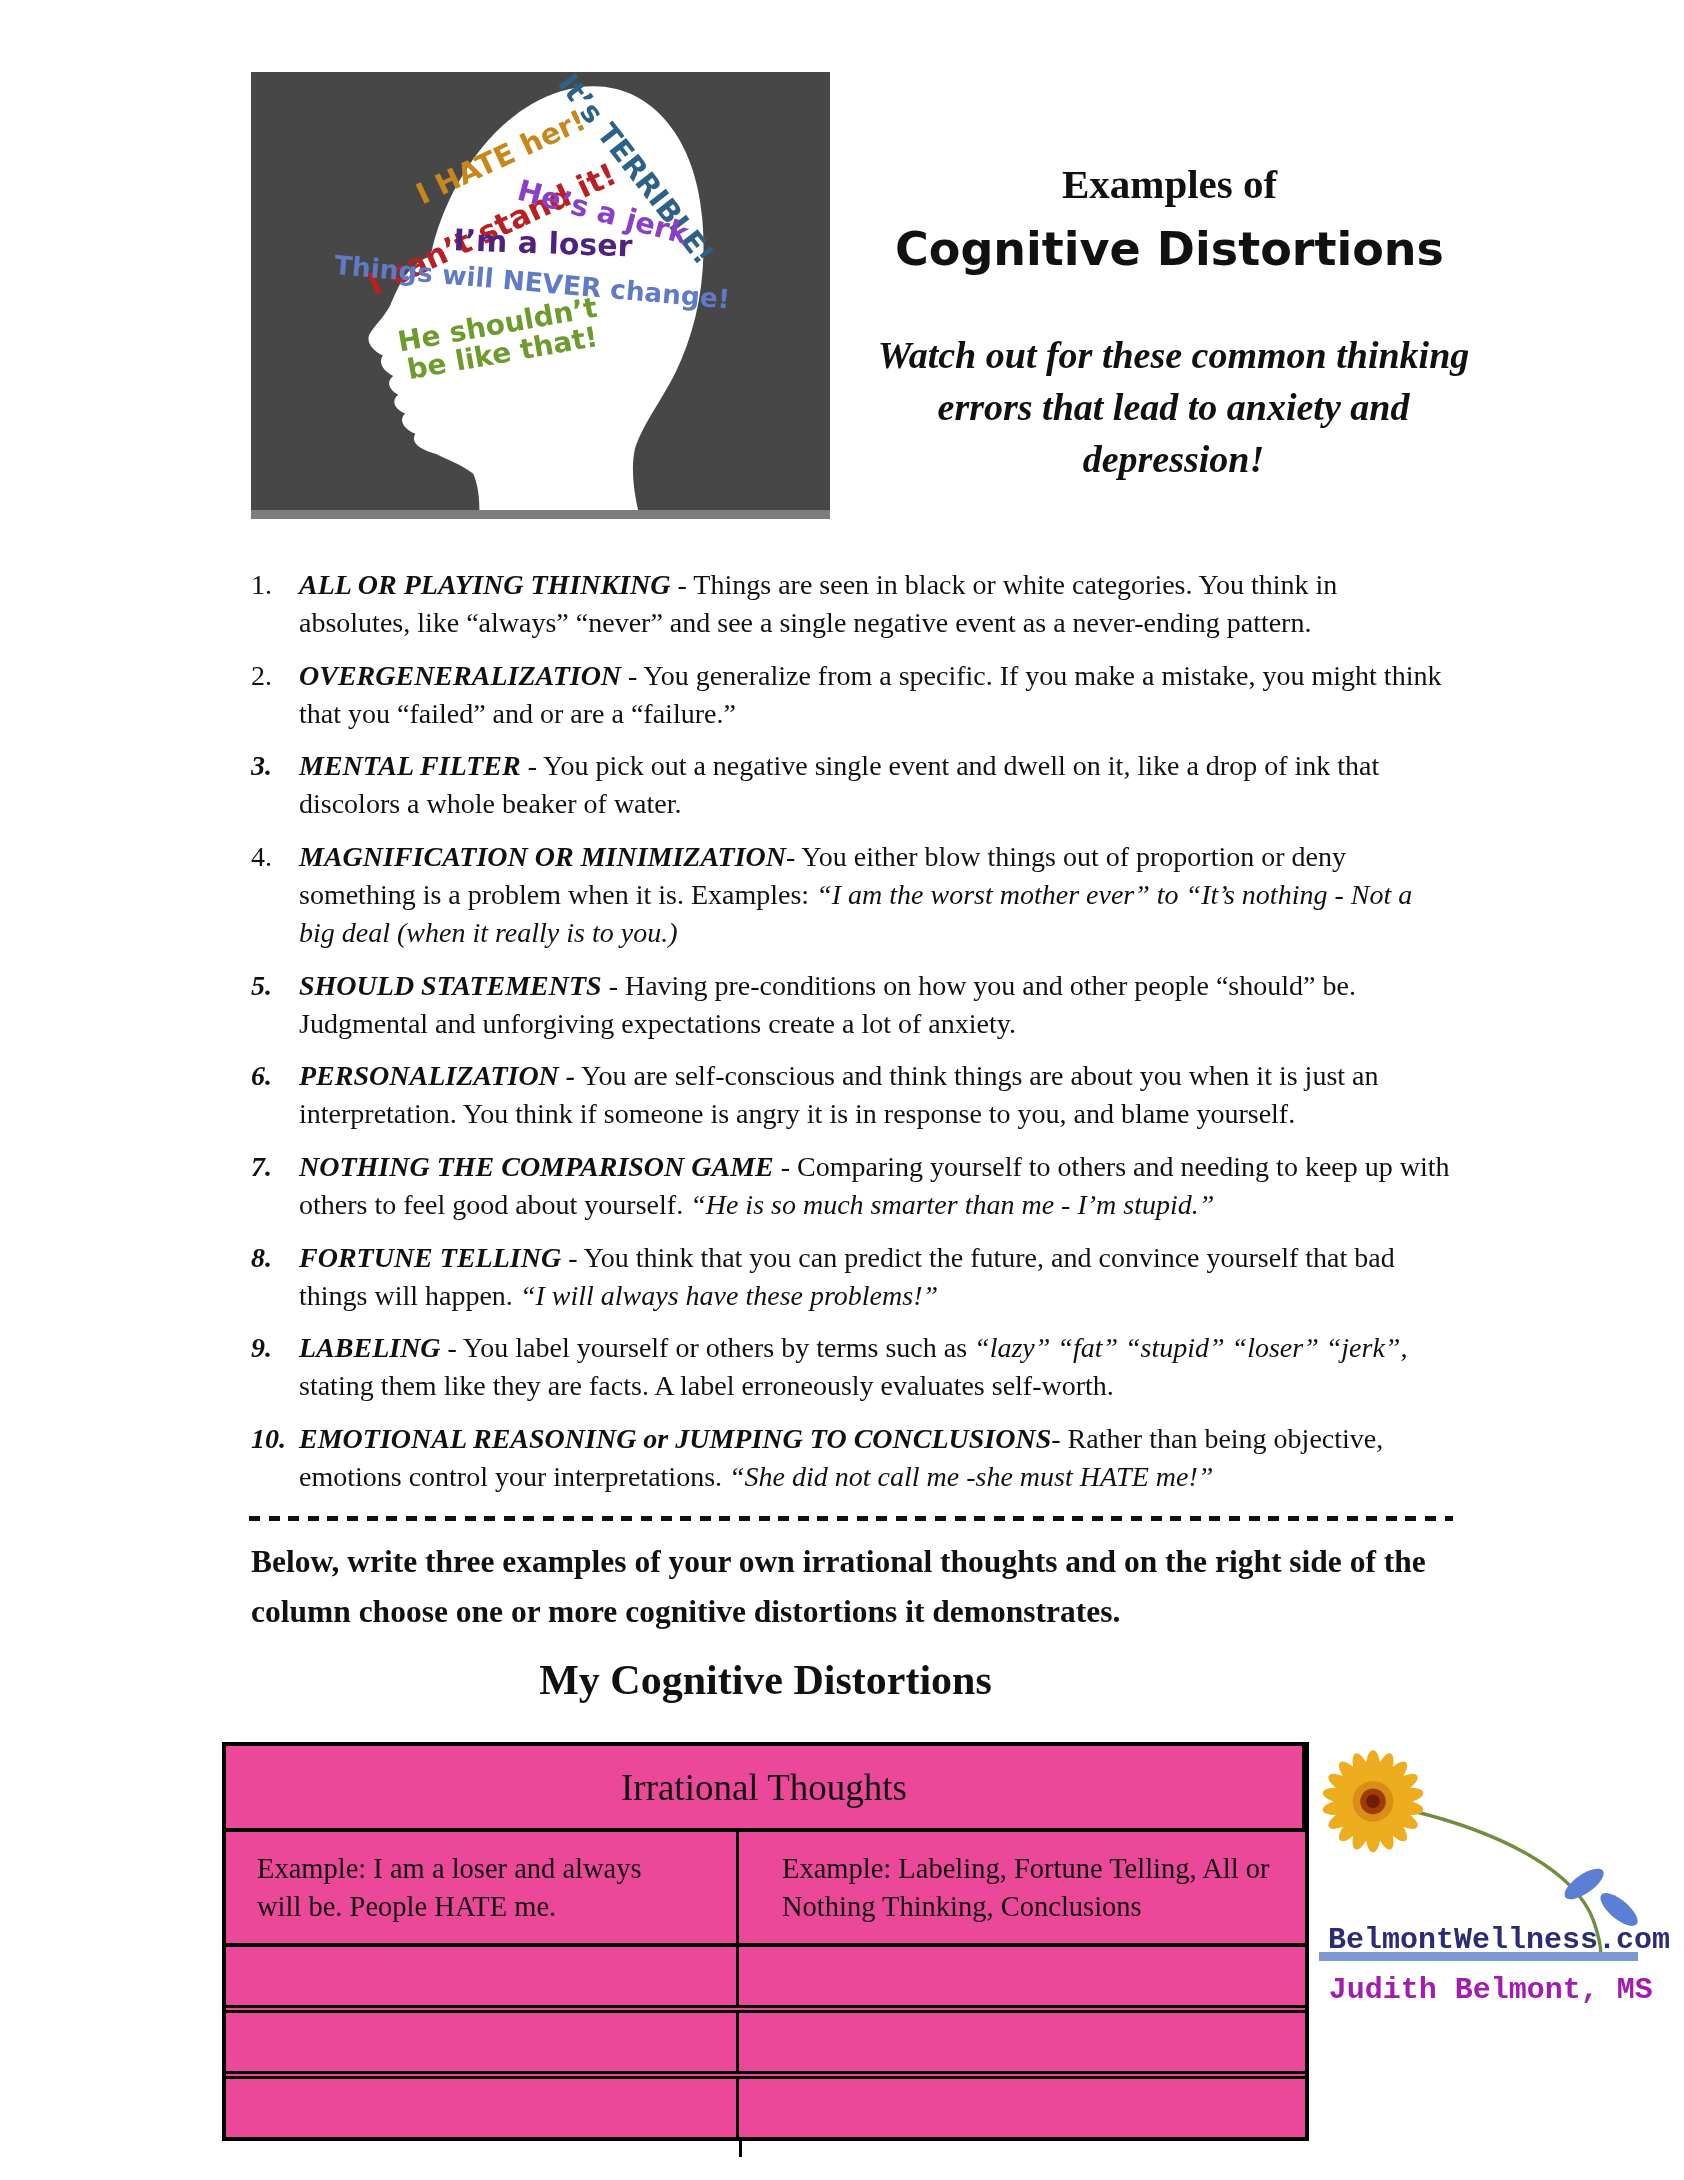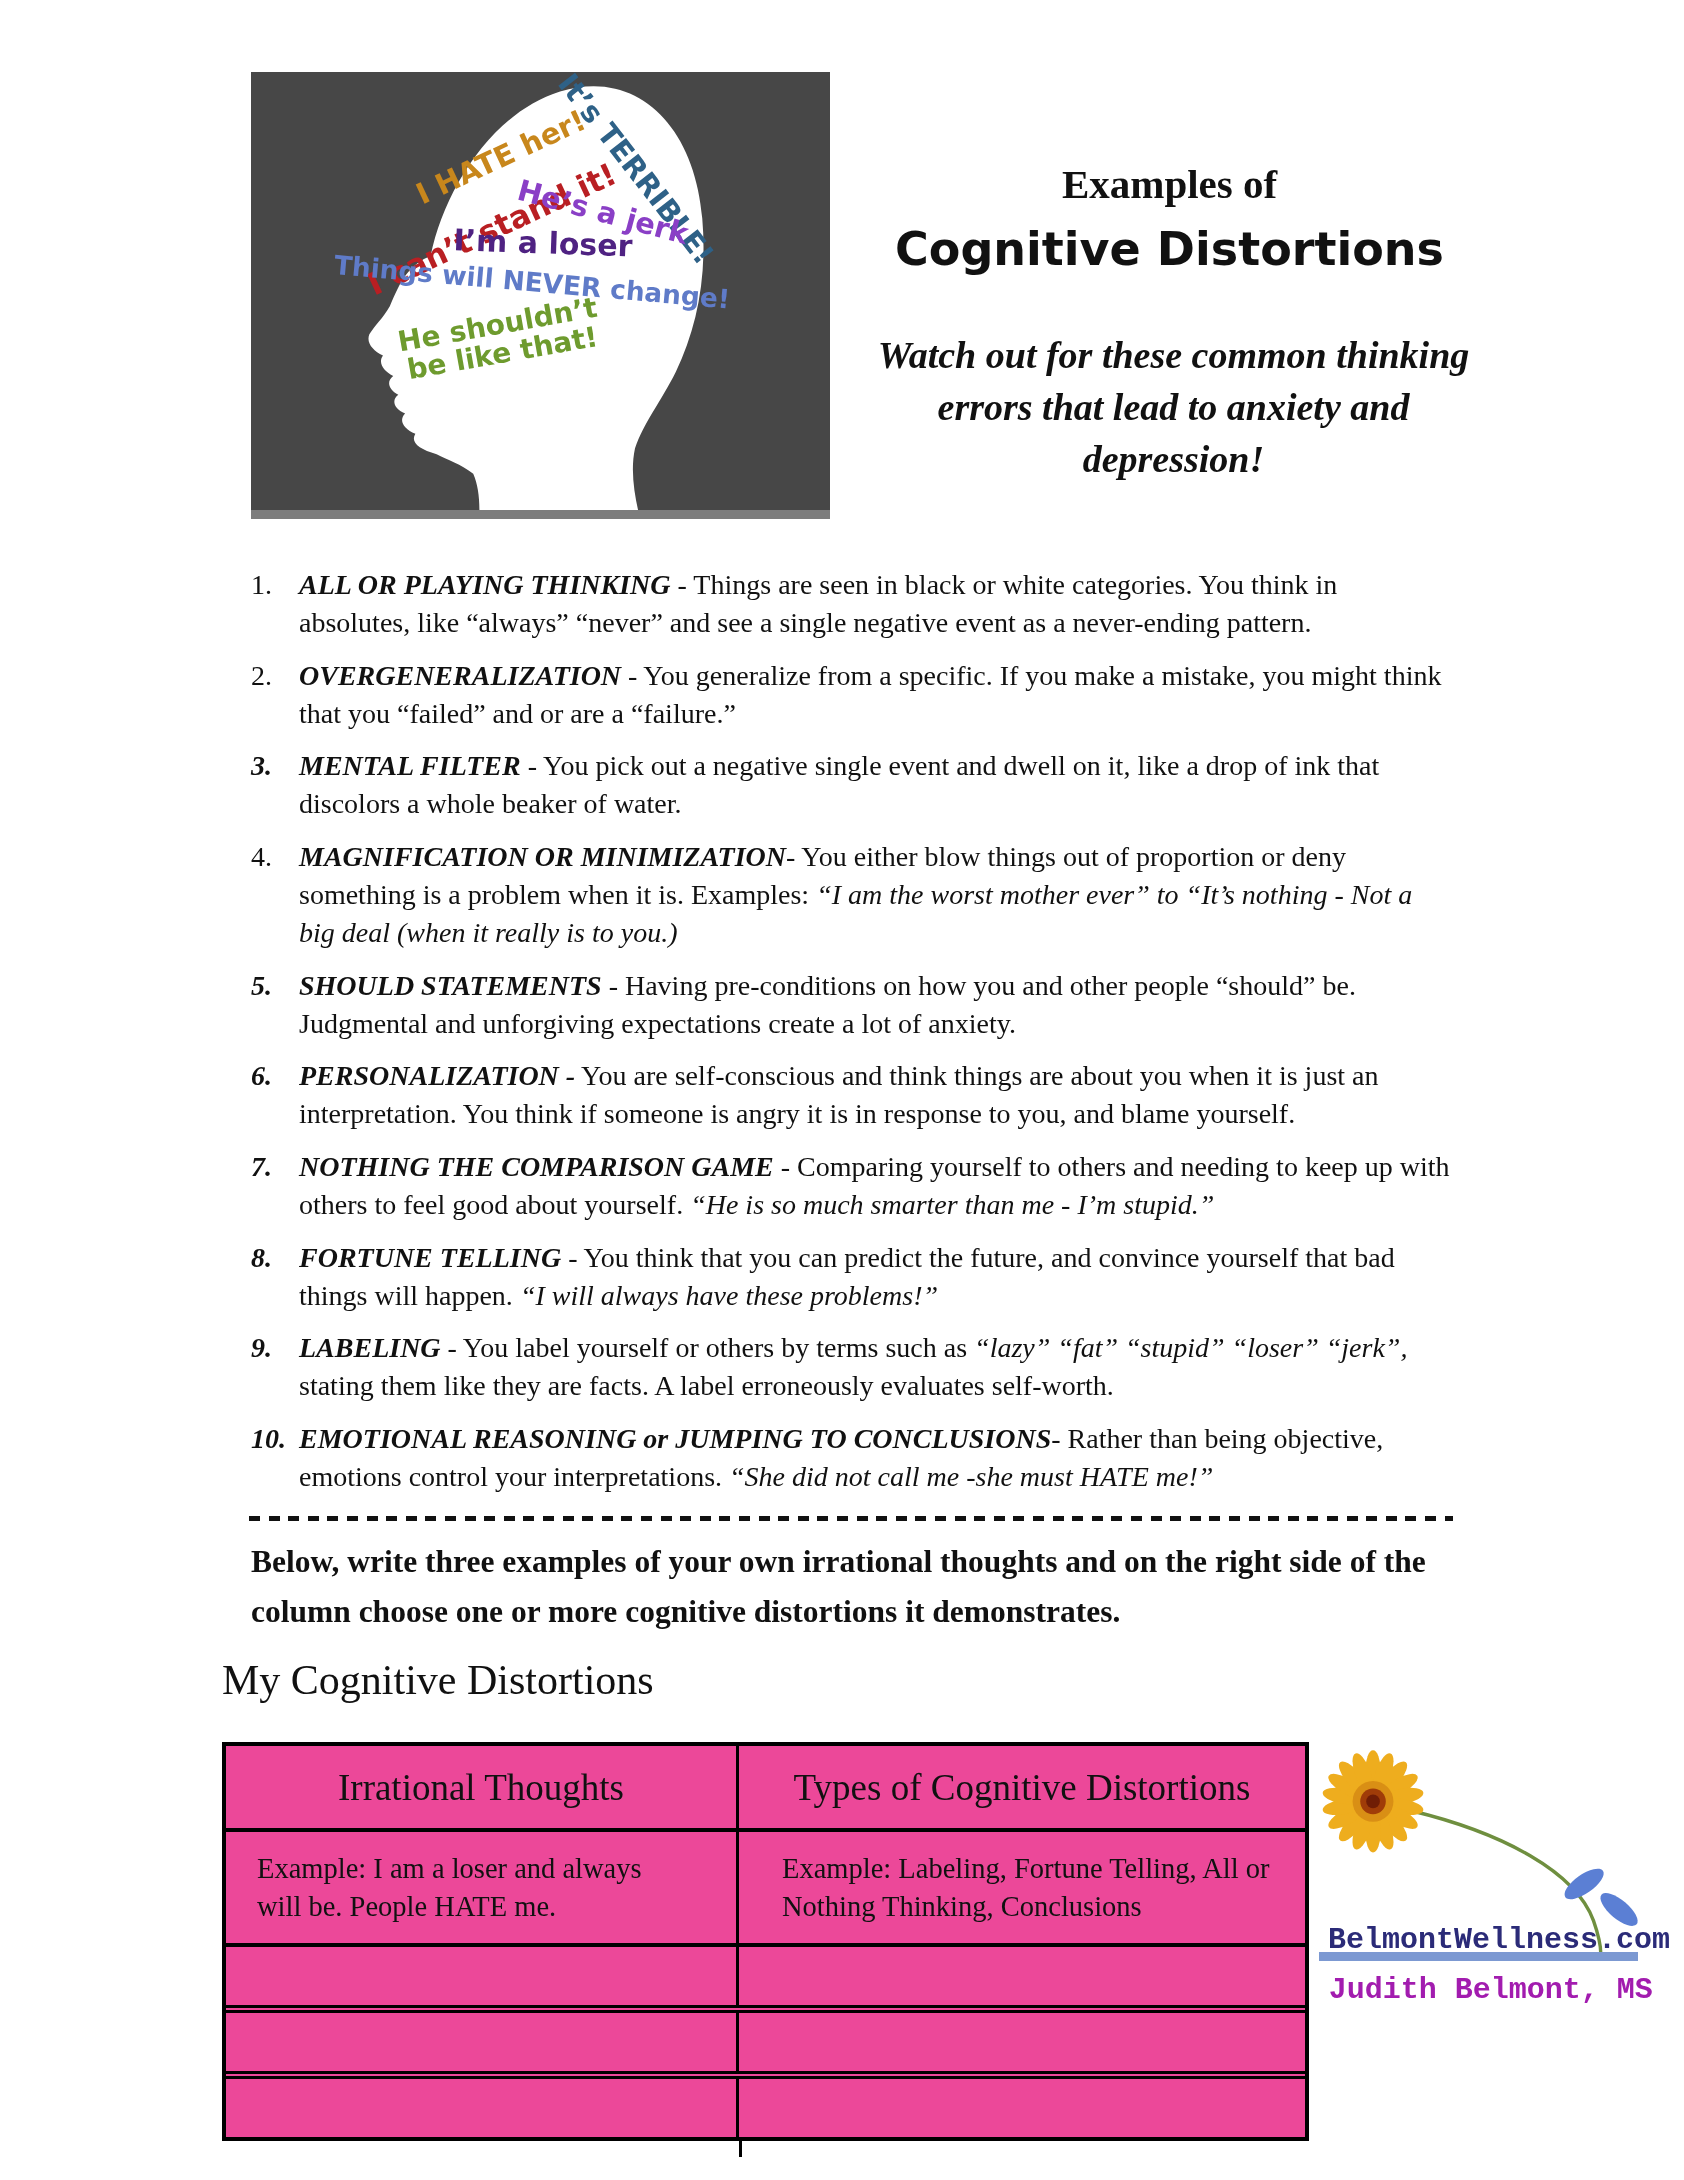--- a/index.html
+++ b/index.html
@@ -33,22 +33,22 @@
   .bi{font-weight:bold;font-style:italic;}
   .seg-i{font-style:italic;}
 
   
   .dashed-divider{position:absolute;left:249px;top:1516px;width:1204px;height:5.1px;
     background:repeating-linear-gradient(90deg,#111 0 11px,transparent 11px 19.6px);}
   .instructions{position:absolute;left:251px;top:1537px;width:1218px;
     font-size:31.5px;font-weight:bold;line-height:1.58;margin:0;}
 
   
-  .worksheet-title{position:absolute;left:222px;top:1656px;width:1087px;
-    font-size:42px;font-weight:normal;margin:0;}
+  .worksheet-title{position:absolute;left:222px;top:1656px;width:1087px;text-align:center;
+    font-size:42px;font-weight:bold;margin:0;}
   .wtable{position:absolute;left:222px;top:1742px;width:1087px;border:4.3px solid #000;
     box-sizing:border-box;background:#ec4899;}
   .wtable::after{content:"";position:absolute;left:513px;bottom:-20.4px;width:3.4px;height:20.4px;background:#000;}
   .trow{display:flex;}
   .trow .cell{box-sizing:border-box;}
   .trow .cell:first-child{width:513px;border-right:3.4px solid #000;}
   .trow .cell:last-child{flex:1;}
   .header-row{height:82px;border-bottom:4.3px solid #000;}
   .header-row .cell{display:flex;align-items:center;justify-content:center;font-size:37px;}
   .example-row{height:111px;border-bottom:4.3px solid #000;}
@@ -121,21 +121,20 @@
       <div class="d-item"><span class="num bi">10.</span><span class="bi">EMOTIONAL REASONING  or  JUMPING TO CONCLUSIONS</span><span class="seg-r">-  Rather than being objective, emotions control your interpretations. </span><span class="seg-i">“She did not call me -she must HATE me!”</span></div>
     </div>
 
   <div class="dashed-divider"></div>
   <p class="instructions">Below, write three examples of your own irrational thoughts and on the right side of the column choose one or more cognitive distortions it demonstrates.</p>
 
   <h2 class="worksheet-title">My Cognitive Distortions</h2>
   <div class="wtable">
     <div class="trow header-row">
       <div class="cell">Irrational Thoughts</div>
-      <div class="cell">Types of Cognitive Distortions</div>
     </div>
     <div>
         <div class="trow example-row">
           <div class="cell">Example: I am a loser and always will be. People HATE me.</div>
           <div class="cell">Example: Labeling, Fortune Telling, All or Nothing Thinking, Conclusions</div>
         </div>
         <div class="trow write-row">
           <div class="cell"></div>
           <div class="cell"></div>
         </div>

